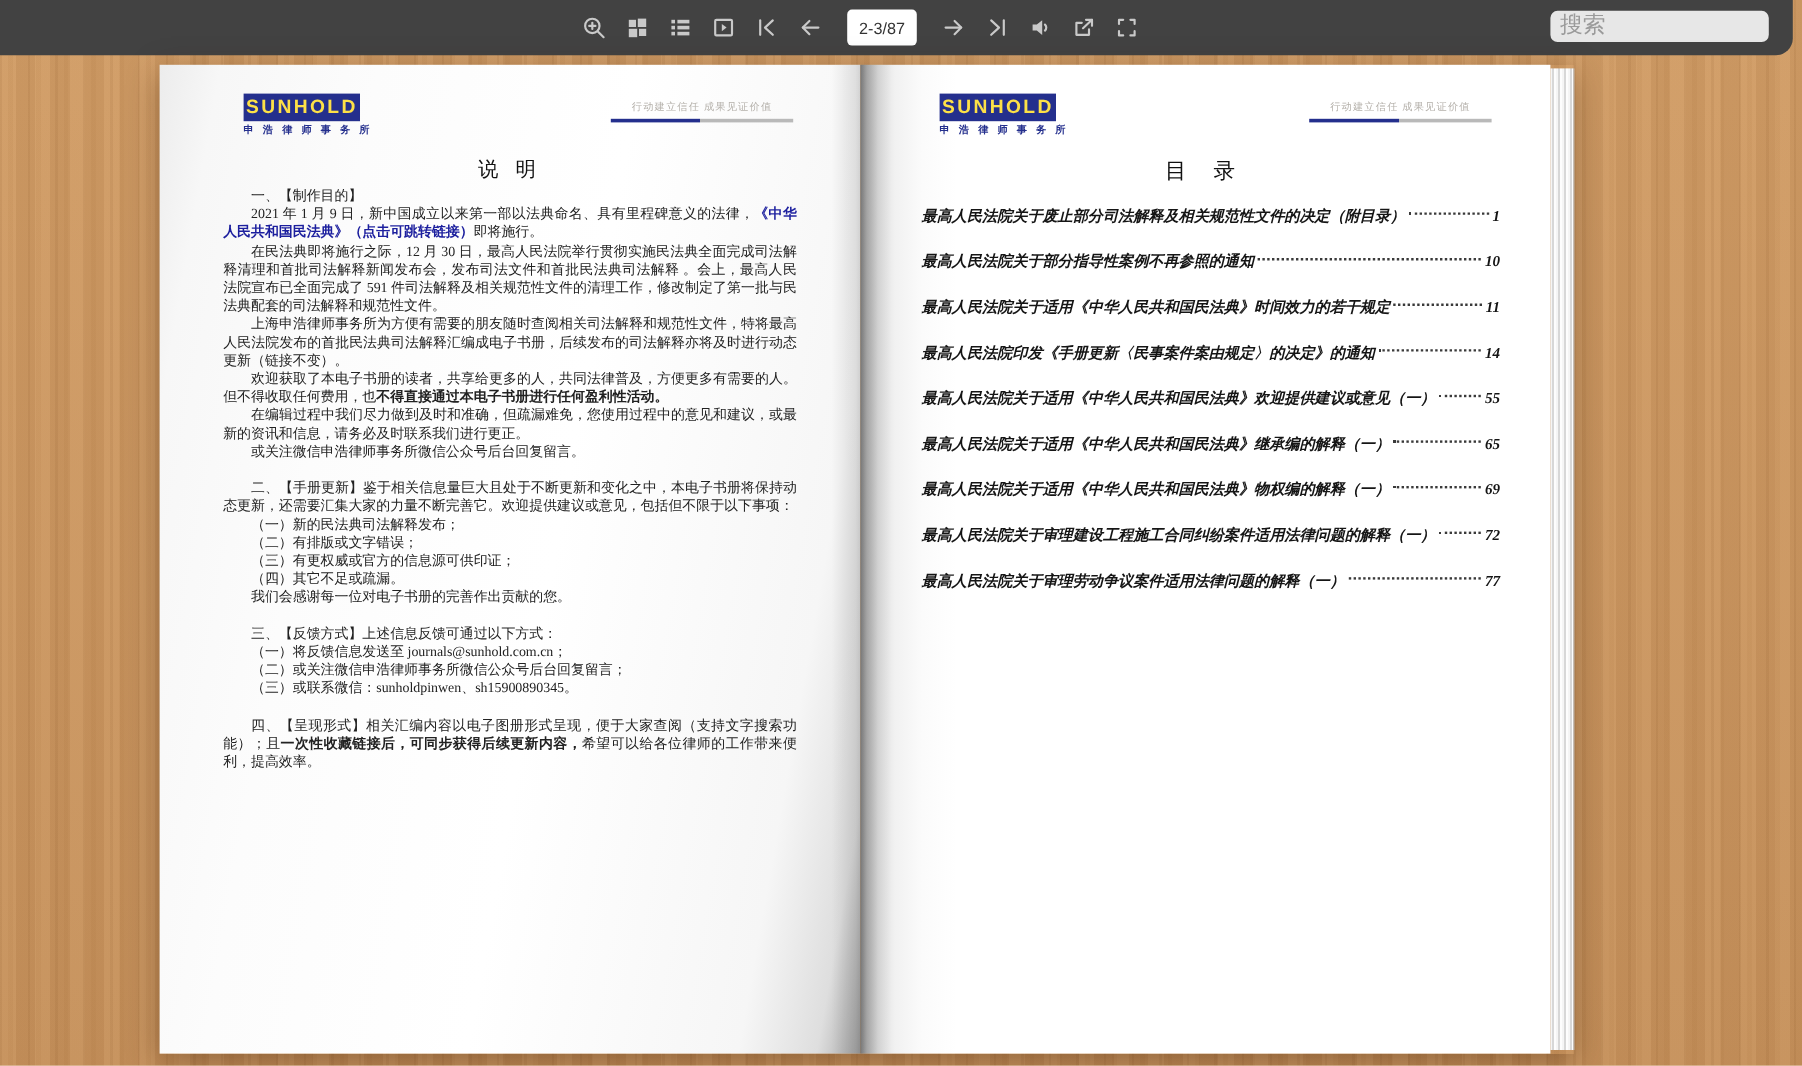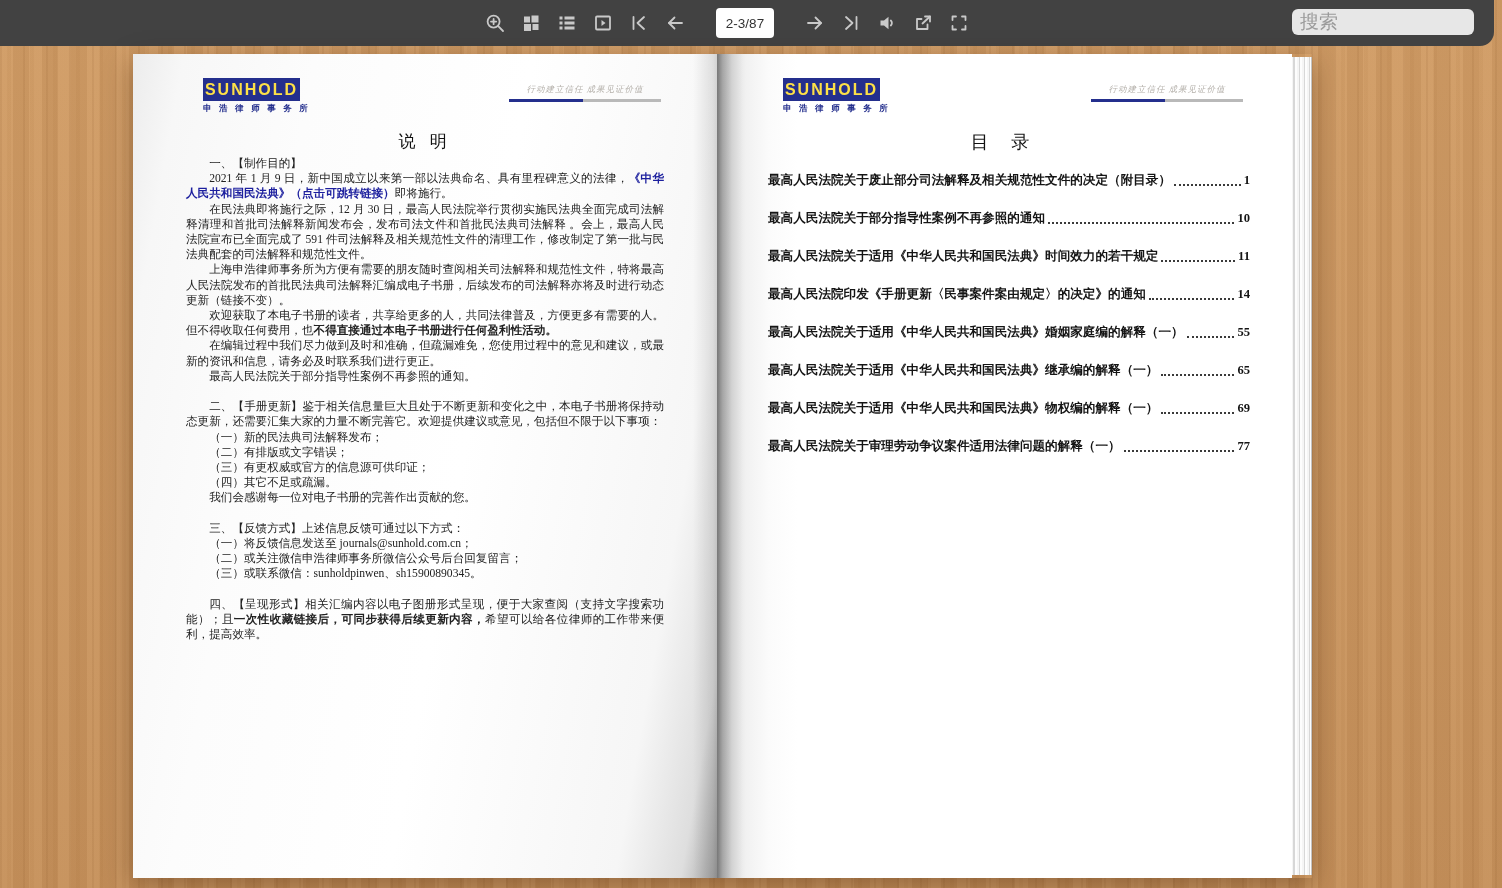--- a/index.html
+++ b/index.html
@@ -25,21 +25,21 @@
     display:flex; align-items:center; gap:6px;
   }
   .tb-btn {
     width:30px; height:30px; border:none; background:transparent;
     display:flex; align-items:center; justify-content:center; cursor:pointer; padding:0;
   }
   .tb-btn svg { display:block; }
   .tb-ic { stroke:#c9c9c9; fill:none; stroke-width:1.8; stroke-linecap:round; stroke-linejoin:round; }
   .tb-fill { fill:#c9c9c9; stroke:none; }
   .page-pill {
-    min-width:58px; height:30px; margin:0 20px; padding:0 8px;
+    min-width:58px; height:30px; margin:0 10px; padding:0 8px;
     background:#ffffff; border-radius:4px; color:#333;
     font-size:13.5px; display:flex; align-items:center; justify-content:center;
     cursor:pointer;
   }
   .search-box {
     position:absolute; right:20px; top:9px; width:182px; height:26px;
     background:#e7e7e7; border-radius:6px;
     display:flex; align-items:center; padding:0 8px;
   }
   .search-box input {
@@ -85,21 +85,21 @@
   .logo-sub {
     width:97px; margin-top:2px; text-align:center;
     font-size:8.5px; font-weight:bold; color:#242f8d; letter-spacing:2.6px;
     white-space:nowrap;
   }
   .tagline-block { position:absolute; width:152px; top:30px; }
   .page-left  .tagline-block { right:56px; }
   .page-right .tagline-block { right:49px; }
   .tagline-text {
     font-size:8.5px; color:#b5b1ab; letter-spacing:1px; white-space:nowrap;
-    text-align:center; font-family:"Liberation Serif",serif;font-style:italic;
+    text-align:center; font-family:"Liberation Serif",serif;
   }
   .tagline-line { height:3px; margin-top:3px;
     background:linear-gradient(to right, #242f8d 0 49%, #b9b9b9 49% 100%); }
 
   .page-title {
     position:absolute; top:76px; left:0; width:100%; text-align:center;
     font-family:"Liberation Serif","DejaVu Serif",serif;
     font-weight:normal; color:#111;
   }
   .page-left  .page-title { font-size:17px; letter-spacing:5px; }
@@ -116,21 +116,21 @@
   .para.blank { text-indent:0; height:15.2px; }
   .run-bold { font-weight:bold; }
   .run-link { color:#1c1f9e; font-weight:bold; cursor:pointer; }
 
   
   .toc {
     position:absolute; left:51px; top:116px; width:482px;
     font-family:"Liberation Serif","DejaVu Serif",serif;
     font-size:12.6px; font-weight:bold; color:#151515;
   }
-  .toc-row { display:flex; align-items:flex-end; line-height:20px; margin-bottom:18px; cursor:pointer; }
+  .toc-row { display:flex; align-items:center; line-height:20px; margin-bottom:18px; cursor:pointer;font-style:italic; }
   .toc-title { white-space:nowrap; }
   .toc-dots { flex:1; border-bottom:2px dotted #3a3a3a; margin:0 3px 4px 3px; min-width:4px; }
   .toc-page { white-space:nowrap; }
 </style>
 </head>
 <body>
 
 <div class="stage">
 
   <div class="toolbar">
@@ -248,21 +248,21 @@
         <div class="tagline-line"></div>
       </div>
       <div class="page-title">说  明</div>
       <div class="page-body">
           <p class="para"><span>一、【制作目的】</span></p>
           <p class="para"><span>2021 年 1 月 9 日，新中国成立以来第一部以法典命名、具有里程碑意义的法律，</span><span class="run-link">《中华人民共和国民法典》（点击可跳转链接）</span><span>即将施行。</span></p>
           <p class="para"><span>在民法典即将施行之际，12 月 30 日，最高人民法院举行贯彻实施民法典全面完成司法解释清理和首批司法解释新闻发布会，发布司法文件和首批民法典司法解释 。会上，最高人民法院宣布已全面完成了 591 件司法解释及相关规范性文件的清理工作，修改制定了第一批与民法典配套的司法解释和规范性文件。</span></p>
           <p class="para"><span>上海申浩律师事务所为方便有需要的朋友随时查阅相关司法解释和规范性文件，特将最高人民法院发布的首批民法典司法解释汇编成电子书册，后续发布的司法解释亦将及时进行动态更新（链接不变）。</span></p>
           <p class="para"><span>欢迎获取了本电子书册的读者，共享给更多的人，共同法律普及，方便更多有需要的人。但不得收取任何费用，也</span><span class="run-bold">不得直接通过本电子书册进行任何盈利性活动。</span></p>
           <p class="para"><span>在编辑过程中我们尽力做到及时和准确，但疏漏难免，您使用过程中的意见和建议，或最新的资讯和信息，请务必及时联系我们进行更正。</span></p>
-          <p class="para"><span>最高人民法院关于部分指导性案例不再参照的通知。</span></p>
+          <p class="para"><span>或关注微信申浩律师事务所微信公众号后台回复留言。</span></p>
           <p class="para blank"></p>
           <p class="para"><span>二、【手册更新】鉴于相关信息量巨大且处于不断更新和变化之中，本电子书册将保持动态更新，还需要汇集大家的力量不断完善它。欢迎提供建议或意见，包括但不限于以下事项：</span></p>
           <p class="para"><span>（一）新的民法典司法解释发布；</span></p>
           <p class="para"><span>（二）有排版或文字错误；</span></p>
           <p class="para"><span>（三）有更权威或官方的信息源可供印证；</span></p>
           <p class="para"><span>（四）其它不足或疏漏。</span></p>
           <p class="para"><span>我们会感谢每一位对电子书册的完善作出贡献的您。</span></p>
           <p class="para blank"></p>
           <p class="para"><span>三、【反馈方式】上述信息反馈可通过以下方式：</span></p>
           <p class="para"><span>（一）将反馈信息发送至 journals@sunhold.com.cn；</span></p>
@@ -298,33 +298,38 @@
             <span class="toc-title">最高人民法院关于适用《中华人民共和国民法典》时间效力的若干规定</span>
             <span class="toc-dots"></span>
             <span class="toc-page">11</span>
           </div>
           <div class="toc-row">
             <span class="toc-title">最高人民法院印发《手册更新〈民事案件案由规定〉的决定》的通知</span>
             <span class="toc-dots"></span>
             <span class="toc-page">14</span>
           </div>
           <div class="toc-row">
-            <span class="toc-title">最高人民法院关于适用《中华人民共和国民法典》婚姻家庭编的解释（一）</span>
+            <span class="toc-title">最高人民法院关于适用《中华人民共和国民法典》欢迎提供建议或意见（一）</span>
             <span class="toc-dots"></span>
             <span class="toc-page">55</span>
           </div>
           <div class="toc-row">
             <span class="toc-title">最高人民法院关于适用《中华人民共和国民法典》继承编的解释（一）</span>
             <span class="toc-dots"></span>
             <span class="toc-page">65</span>
           </div>
           <div class="toc-row">
             <span class="toc-title">最高人民法院关于适用《中华人民共和国民法典》物权编的解释（一）</span>
             <span class="toc-dots"></span>
             <span class="toc-page">69</span>
+          </div>
+          <div class="toc-row">
+            <span class="toc-title">最高人民法院关于审理建设工程施工合同纠纷案件适用法律问题的解释（一）</span>
+            <span class="toc-dots"></span>
+            <span class="toc-page">72</span>
           </div>
           <div class="toc-row">
             <span class="toc-title">最高人民法院关于审理劳动争议案件适用法律问题的解释（一）</span>
             <span class="toc-dots"></span>
             <span class="toc-page">77</span>
           </div>
         </div>
     </div>
 
     <div class="spine-shade"></div>

